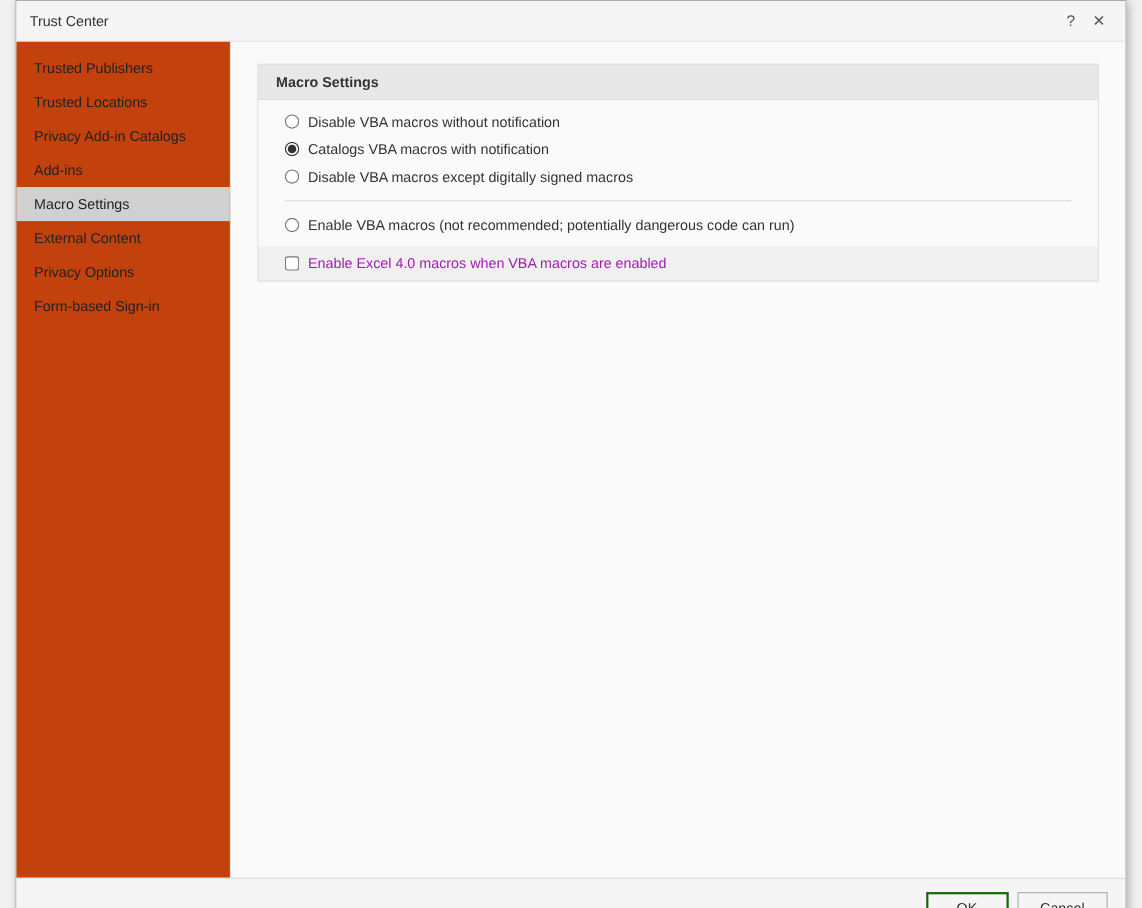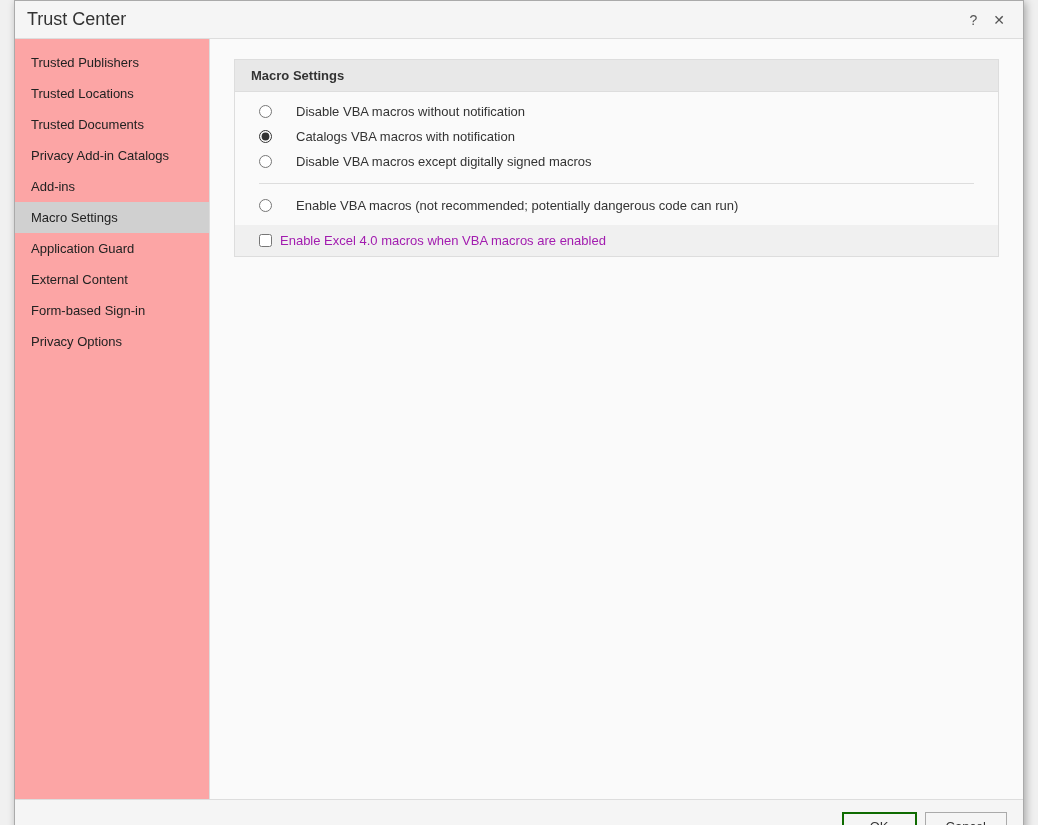--- a/index.html
+++ b/index.html
@@ -30,21 +30,21 @@
     .title-bar {
       background: #f5f5f5;
       border-bottom: 1px solid #ddd;
       padding: 8px 12px;
       display: flex;
       align-items: center;
       justify-content: space-between;
     }
 
     .title-bar-title {
-      font-size: 18px;
+      font-size: 13px;
       color: #333;
     }
 
     .title-bar-buttons {
       display: flex;
       gap: 4px;
       align-items: center;
     }
 
     .title-bar-btn {
@@ -57,21 +57,21 @@
     }
 
     .dialog-body {
       display: flex;
       flex: 1;
       min-height: 760px;
     }
 
     .sidebar {
       width: 195px;
-      background: #fca5a5;
+      background: #c2410c;
       border-right: 1px solid #ddd;
       padding: 8px 0;
       display: flex;
       flex-direction: column;
     }
 
     .sidebar-item {
       padding: 8px 16px;
       cursor: pointer;
       color: #222;
@@ -109,21 +109,21 @@
       padding: 12px 24px;
       display: flex;
       flex-direction: column;
       gap: 10px;
       background: #fafafa;
     }
 
     .radio-option {
       display: flex;
       align-items: center;
-      gap: 24px;
+      gap: 8px;
       cursor: pointer;
     }
 
     .radio-option input[type="radio"] {
       margin: 0;
       cursor: pointer;
       accent-color: #333;
     }
 
     .radio-label {
@@ -188,28 +188,26 @@
       <button class="title-bar-btn close">✕</button>
     </div>
   </div>
 
   <div class="dialog-body">
 
     <div class="sidebar">
 
     <div class="sidebar-item">Trusted Publishers</div>
         <div class="sidebar-item">Trusted Locations</div>
-        <div class="sidebar-item">Trusted Documents</div>
         <div class="sidebar-item">Privacy Add-in Catalogs</div>
         <div class="sidebar-item">Add-ins</div>
         <div class="sidebar-item active">Macro Settings</div>
-        <div class="sidebar-item">Application Guard</div>
         <div class="sidebar-item">External Content</div>
+        <div class="sidebar-item">Privacy Options</div>
         <div class="sidebar-item">Form-based Sign-in</div>
-        <div class="sidebar-item">Privacy Options</div>
       </div>
 
     <div class="main-content">
 
       <div class="section">
         <div class="section-header">Macro Settings</div>
         <div class="section-content">
 
         <label class="radio-option">
               <input type="radio" name="macro-setting" style="">

